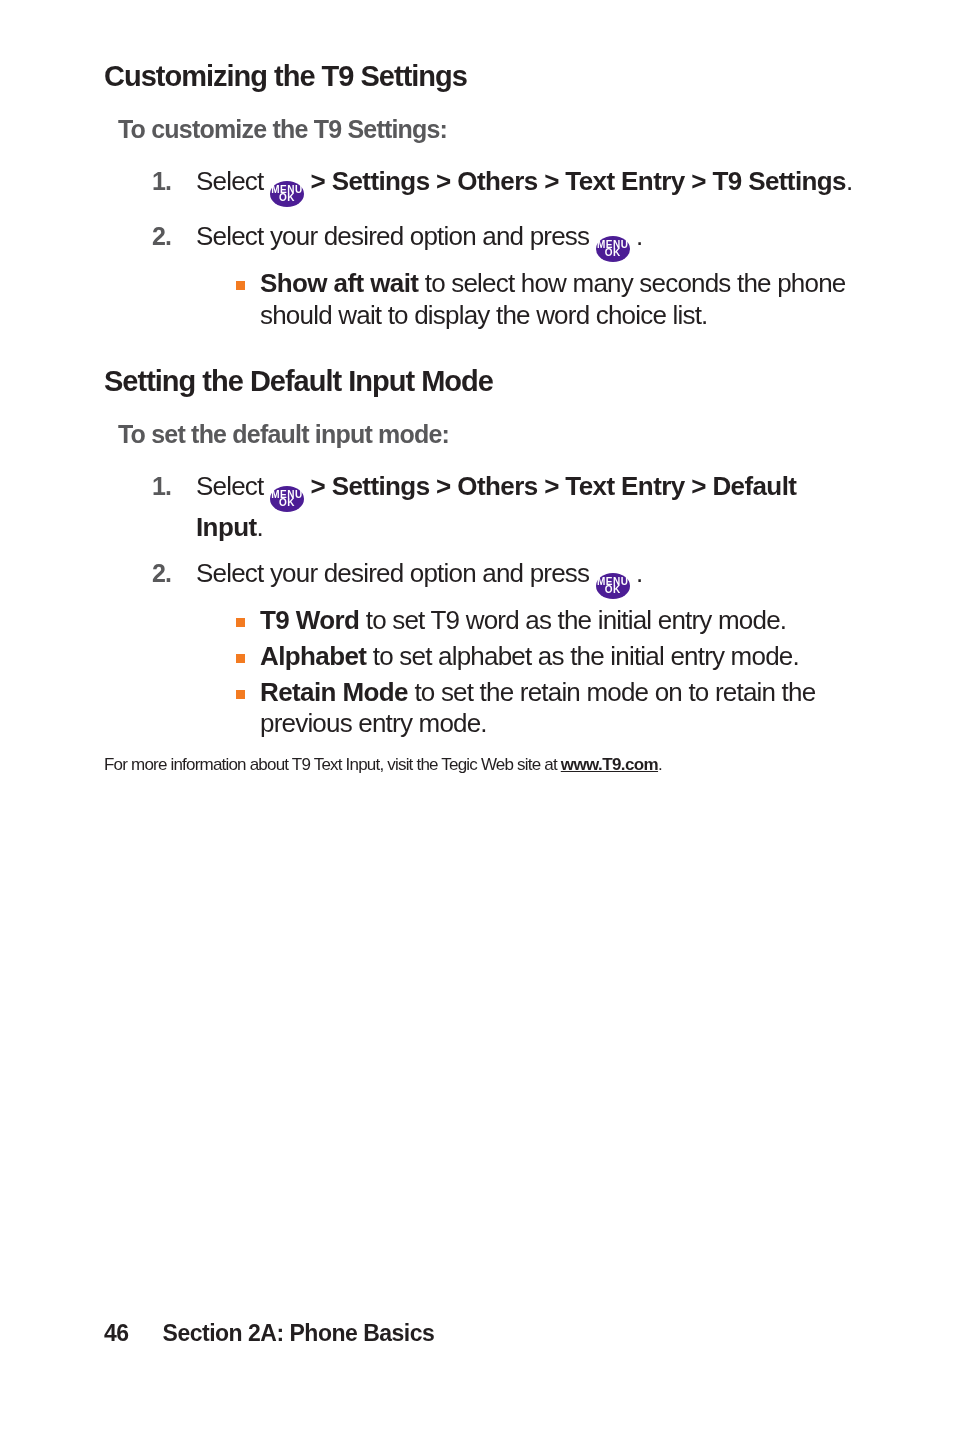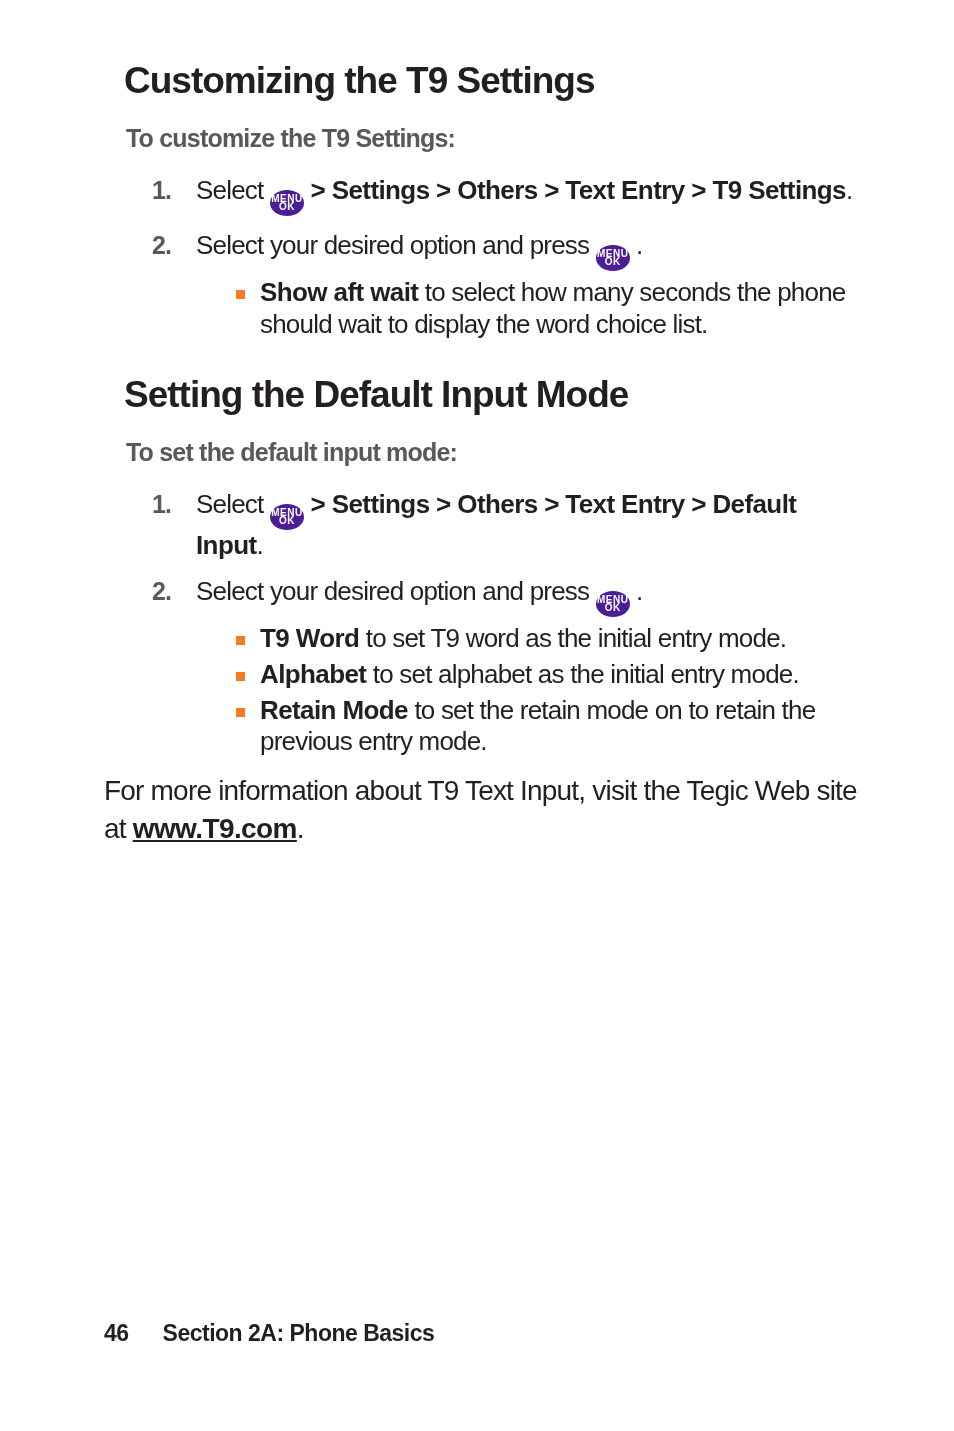--- a/index.html
+++ b/index.html
@@ -7,34 +7,33 @@
     width: 954px;
     height: 1431px;
     background: #ffffff;
     font-family: Arial, Helvetica, sans-serif;
     color: #231f20;
     position: relative;
     padding: 60px 92px 0 104px;
     letter-spacing: -0.5px;
   }
   .section-heading {
-    font-size: 37px;
+    font-size: 29px;
     font-weight: 700;
     margin-bottom: 22px;
     letter-spacing: -1px;
-    margin-left: 20px;
   }
   .section-heading.with-top-gap {
     margin-top: 34px;
   }
   .sub-heading {
     font-size: 25px;
     font-weight: 700;
     color: #59595b;
-    margin-left: 22px;
+    margin-left: 14px;
     margin-bottom: 22px;
     letter-spacing: -0.8px;
   }
   .ordered-list {
     list-style: none;
     counter-reset: step;
     margin-left: 48px;
   }
   .ordered-list > li {
     counter-increment: step;
@@ -87,21 +86,21 @@
     vertical-align: -3px;
     font-size: 10px;
     line-height: 8px;
     font-weight: 700;
     color: #fff;
     flex-direction: column;
     letter-spacing: 0.5px;
   }
   .bold { font-weight: 700; letter-spacing: -0.6px; }
   .para {
-    font-size: 28px;
+    font-size: 17px;
     line-height: 1.35;
     margin-top: 14px;
     letter-spacing: -0.8px;
   }
   .underline { text-decoration: underline; }
   .footer {
     position: absolute;
     left: 104px;
     bottom: 84px;
     font-size: 23px;

